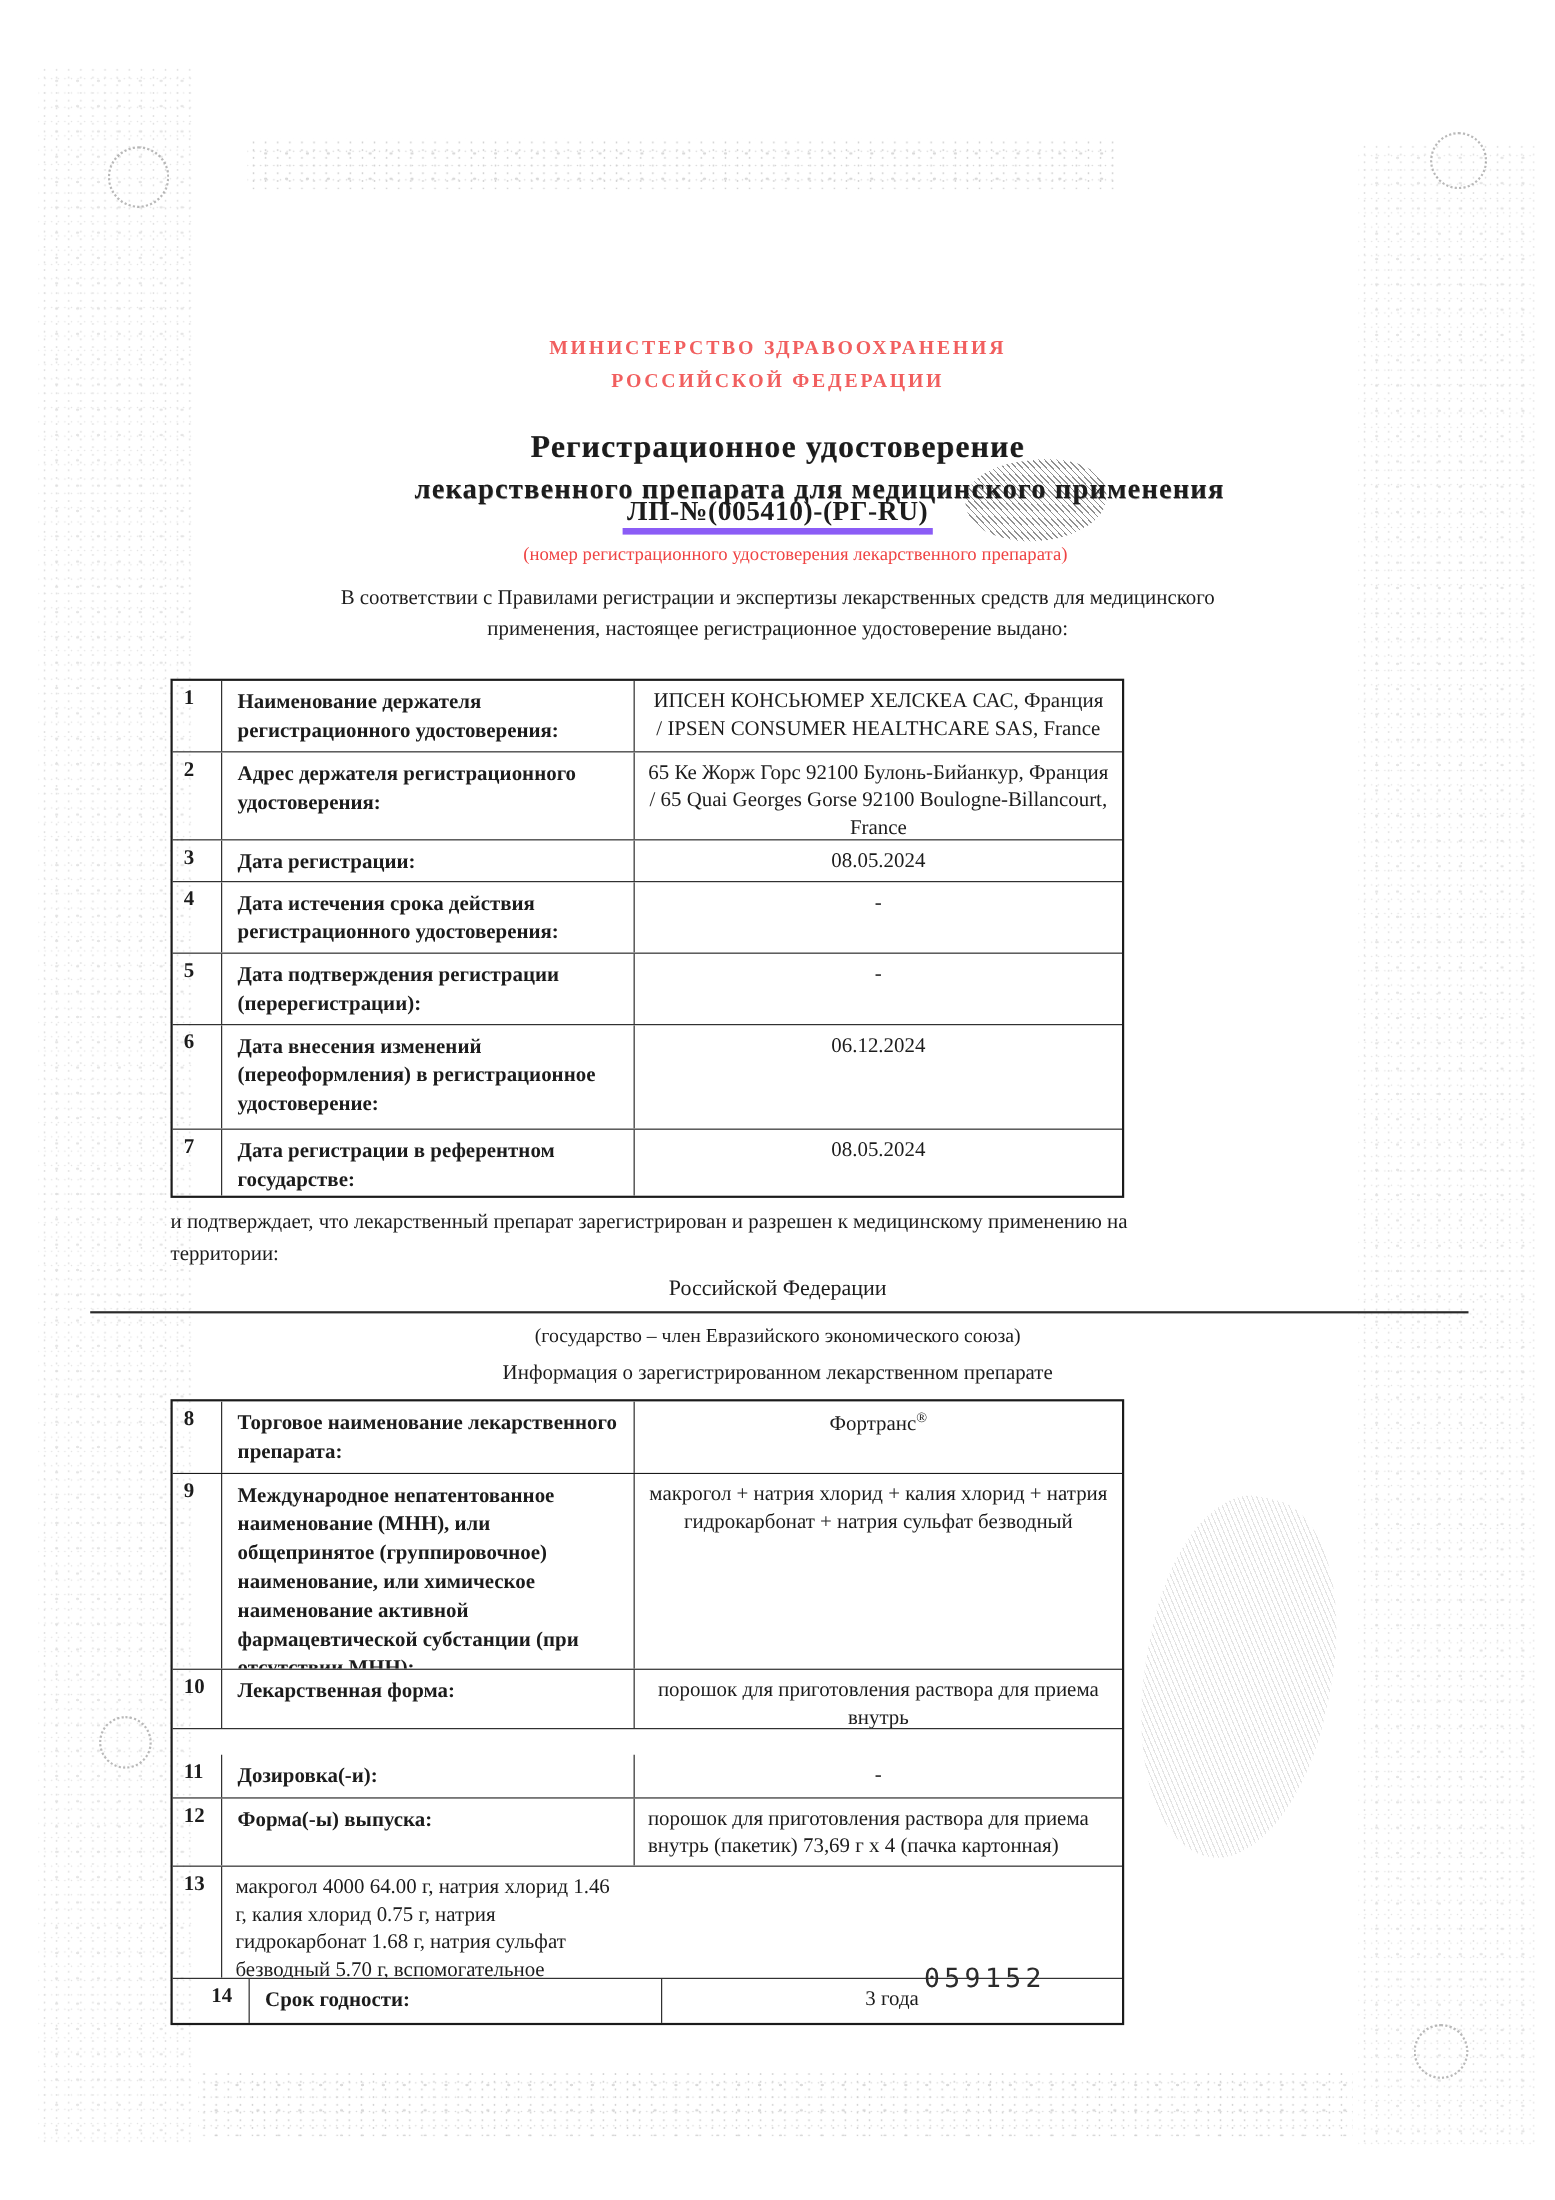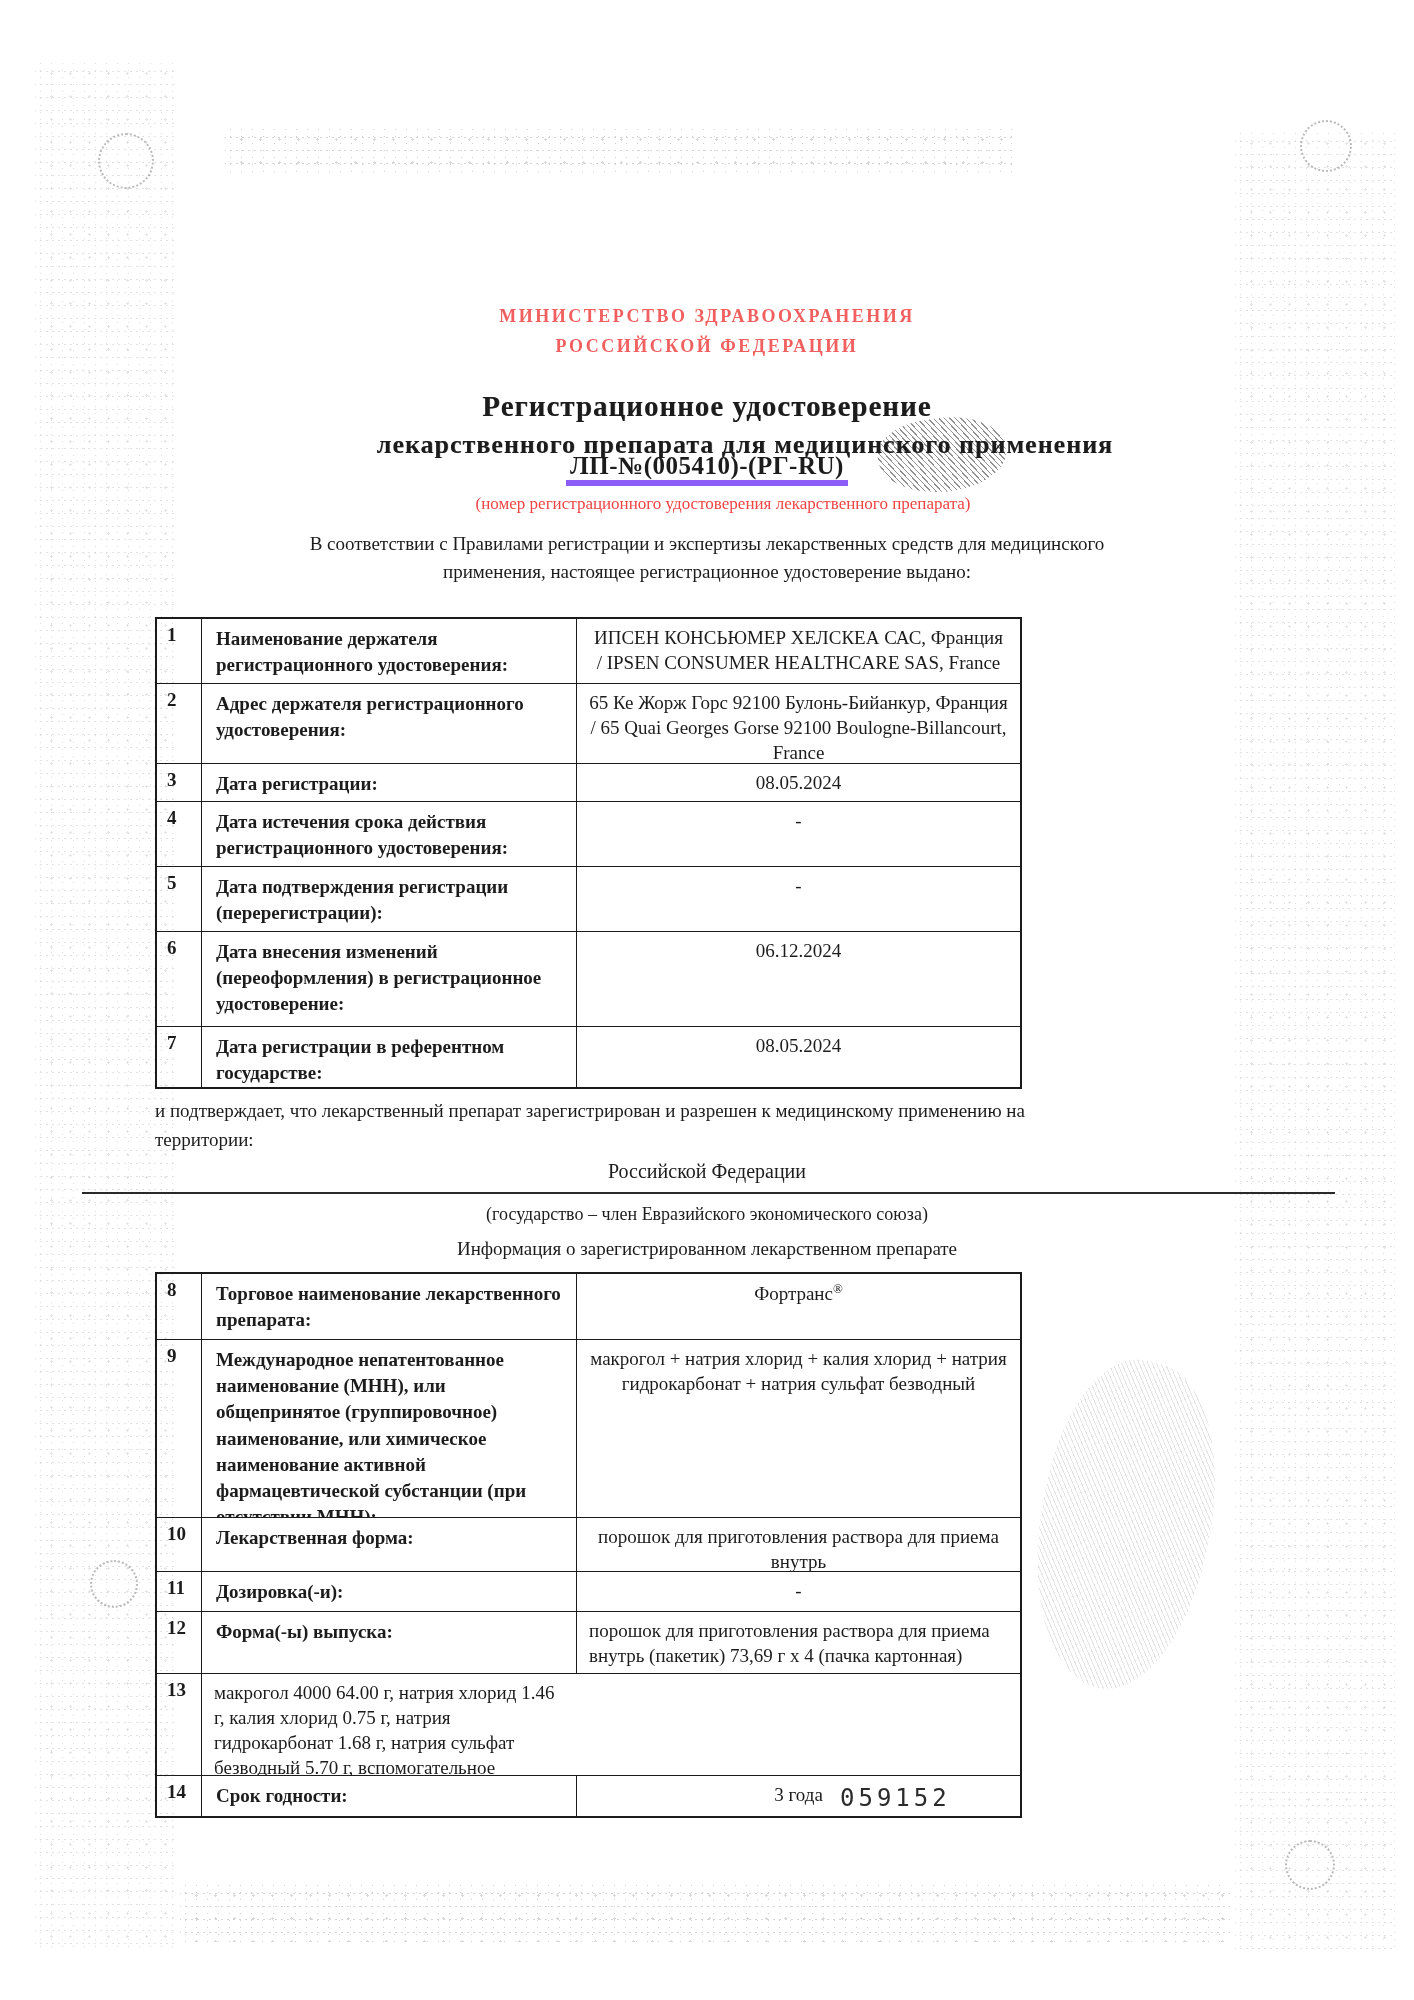--- a/index.html
+++ b/index.html
@@ -203,35 +203,35 @@
     <div class="trow" style="height:178px;">
       <div class="cell num">9</div>
       <div class="cell label">Международное непатентованное наименование (МНН), или общепринятое (группировочное) наименование, или химическое наименование активной фармацевтической субстанции (при отсутствии МНН):</div>
       <div class="cell value">макрогол + натрия хлорид + калия хлорид + натрия гидрокарбонат + натрия сульфат безводный</div>
     </div>
     <div class="trow" style="height:54px;">
       <div class="cell num">10</div>
       <div class="cell label">Лекарственная форма:</div>
       <div class="cell value">порошок для приготовления раствора для приема внутрь</div>
     </div>
-    <div class="trow" style="height:40px;">
+    <div class="trow" style="height:40px;margin-top:23px;">
       <div class="cell num">11</div>
       <div class="cell label">Дозировка(-и):</div>
       <div class="cell value">-</div>
     </div>
     <div class="trow" style="height:62px;">
       <div class="cell num">12</div>
       <div class="cell label">Форма(-ы) выпуска:</div>
       <div class="cell value left">порошок для приготовления раствора для приема внутрь (пакетик) 73,69 г х 4 (пачка картонная)</div>
     </div>
     <div class="trow" style="height:102px;">
       <div class="cell num">13</div>
       <div class="cell value left">макрогол 4000 64.00 г, натрия хлорид 1.46 г, калия хлорид 0.75 г, натрия гидрокарбонат 1.68 г, натрия сульфат безводный 5.70 г, вспомогательное вещество (натрия сахаринат)</div>
     </div>
-    <div class="trow" style="height:40px;">
+    <div class="trow" style="height:40px;margin-left:25px;">
       <div class="cell num">14</div>
       <div class="cell label">Срок годности:</div>
       <div class="cell value">3 года</div>
     </div>
   </div>
 
   <div class="serial">059152</div>
 
 </div>
 

